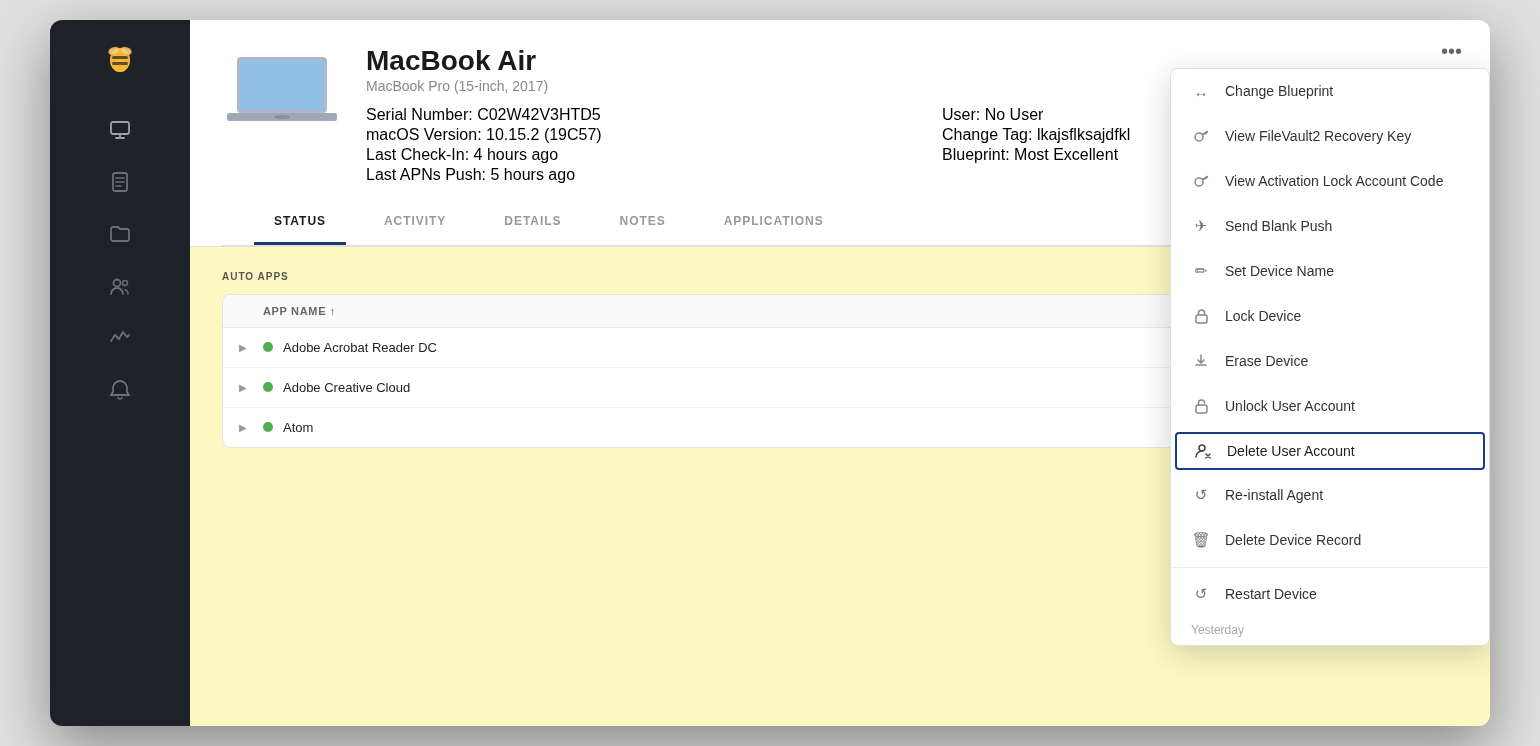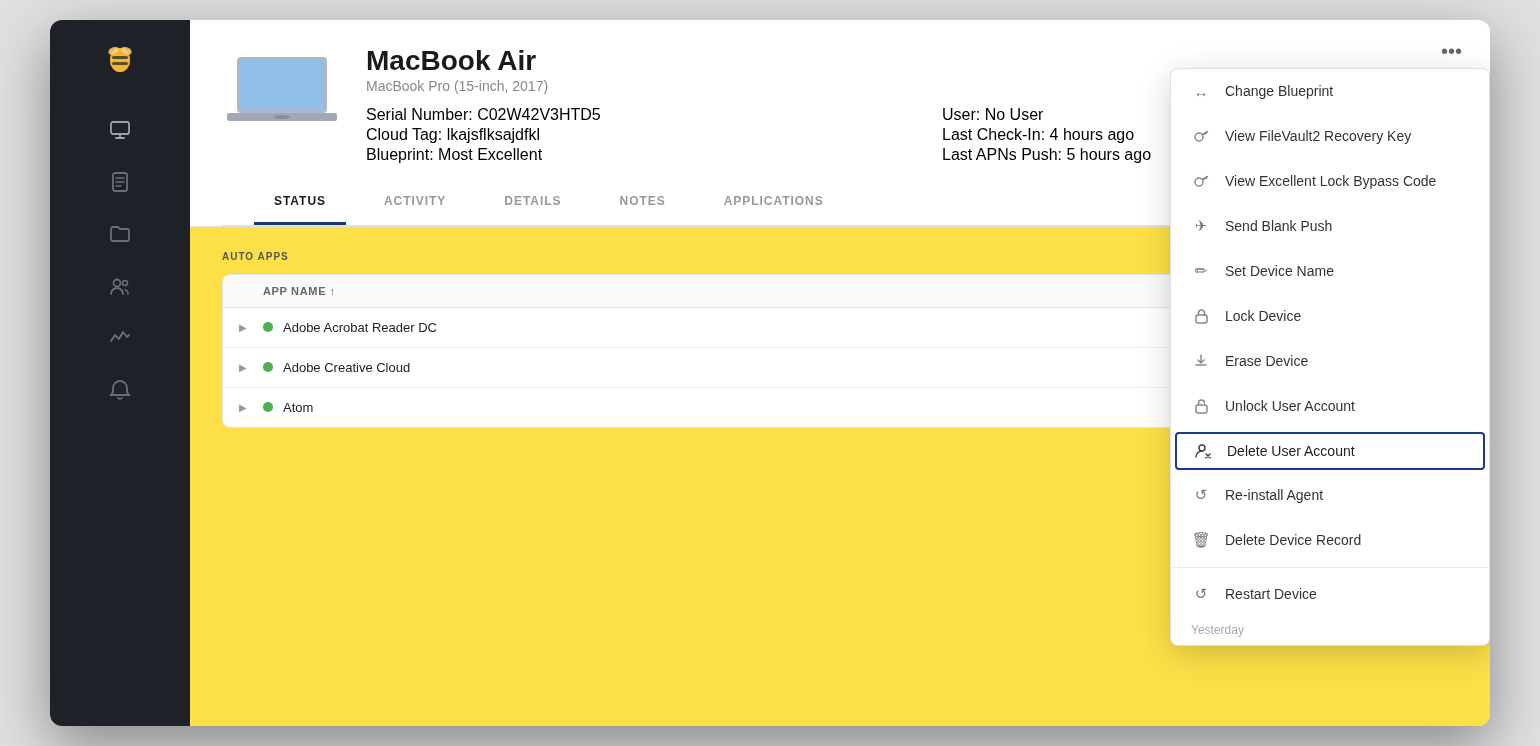--- a/index.html
+++ b/index.html
@@ -63,21 +63,21 @@
       font-size: 20px;
     }
     .sidebar-item.active {
       color: #ffffff;
     }
     
     .main-content {
       flex: 1;
       display: flex;
       flex-direction: column;
-      background: #fde047;
+      background: #fef9c3;
       position: relative;
     }
     
     .device-header {
       background: #ffffff;
       padding: 24px 32px 0 32px;
       border-bottom: 1px solid #e0e0e0;
     }
     .device-info-row {
       display: flex;
@@ -360,21 +360,25 @@
             <div class="device-meta-grid">
               <div>
                 <span class="label">Serial Number:</span>
                 <span class="value">C02W42V3HTD5</span>
               </div>
               <div>
                 <span class="label">User:</span>
                 <span class="value">No User</span>
               </div>
               <div>
-                <span class="label">Cloud Tag:</span>
+                <span class="label">macOS Version:</span>
+                <span class="value">10.15.2 (19C57)</span>
+              </div>
+              <div>
+                <span class="label">Change Tag:</span>
                 <span class="value">lkajsflksajdfkl</span>
               </div>
               <div>
                 <span class="label">Last Check-In:</span>
                 <span class="value">4 hours ago</span>
               </div>
               <div>
                 <span class="label">Blueprint:</span>
                 <span class="value link">Most Excellent</span>
               </div>
@@ -411,21 +415,21 @@
           </span>
           <span class="dropdown-item-label">View FileVault2 Recovery Key</span>
         </div>
         <div class="dropdown-item">
           <span class="dropdown-item-icon">
             <svg width="16" height="16" viewBox="0 0 16 16" fill="none">
               <circle cx="6" cy="9" r="4" stroke="#888" stroke-width="1.5" fill="none"></circle>
               <path d="M9.5 6.5l5 -3M14.5 3.5l-1.5 2M12.5 4.5l-1 1.5" stroke="#888" stroke-width="1.5" stroke-linecap="round"></path>
             </svg>
           </span>
-          <span class="dropdown-item-label">View Excellent Lock Bypass Code</span>
+          <span class="dropdown-item-label">View Activation Lock Account Code</span>
         </div>
         <div class="dropdown-item">
           <span class="dropdown-item-icon">✈</span>
           <span class="dropdown-item-label">Send Blank Push</span>
         </div>
         <div class="dropdown-item">
           <span class="dropdown-item-icon">✏</span>
           <span class="dropdown-item-label">Set Device Name</span>
         </div>
         <div class="dropdown-item">

